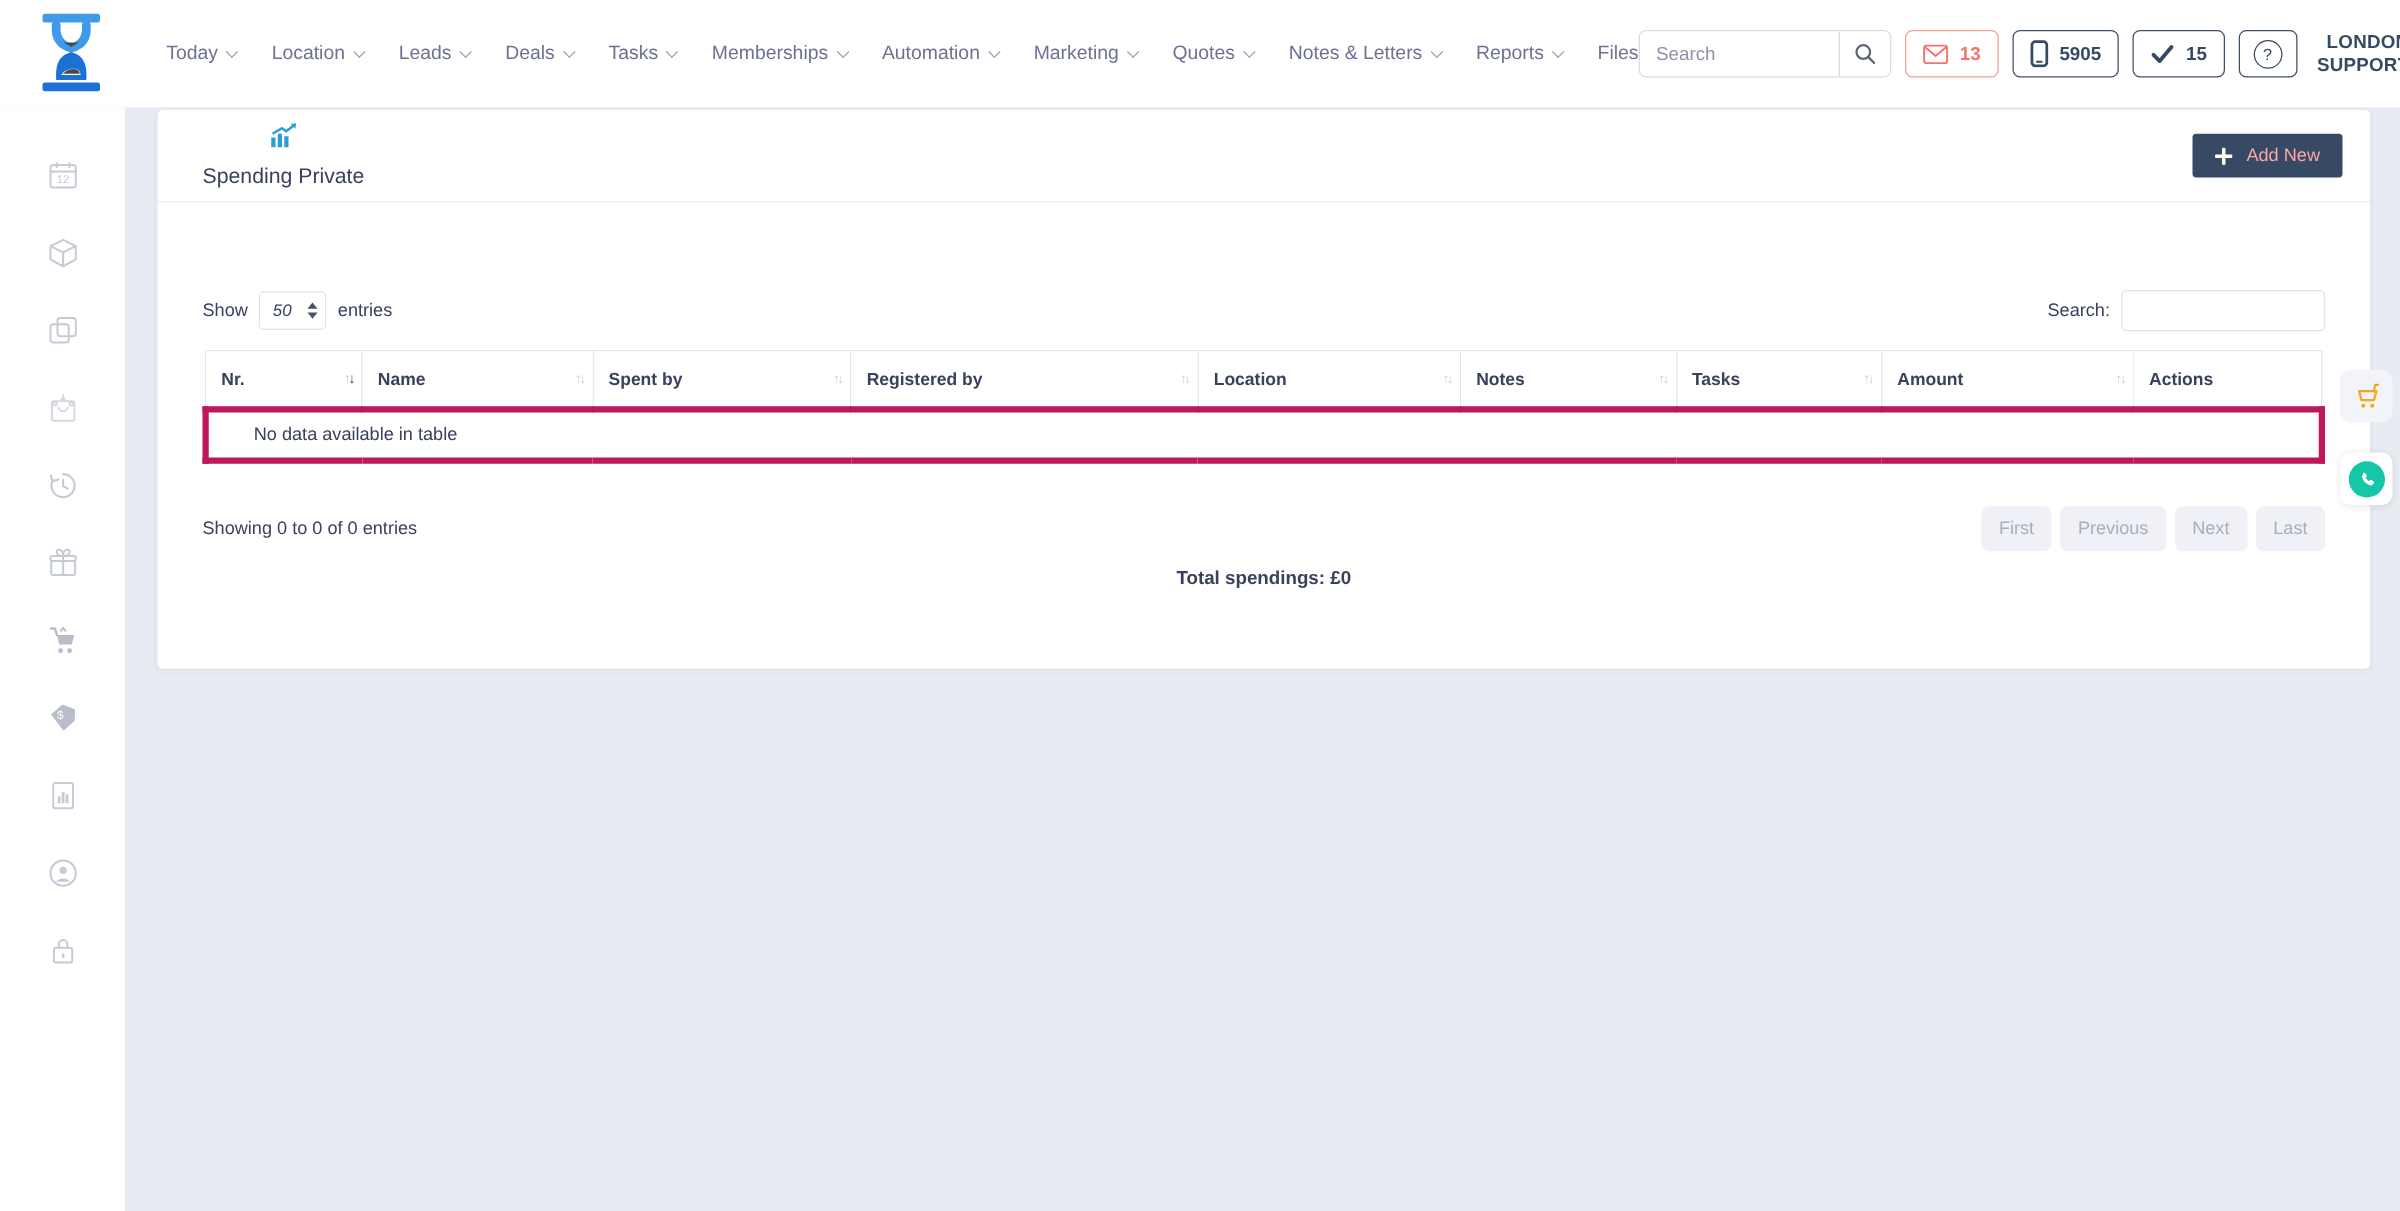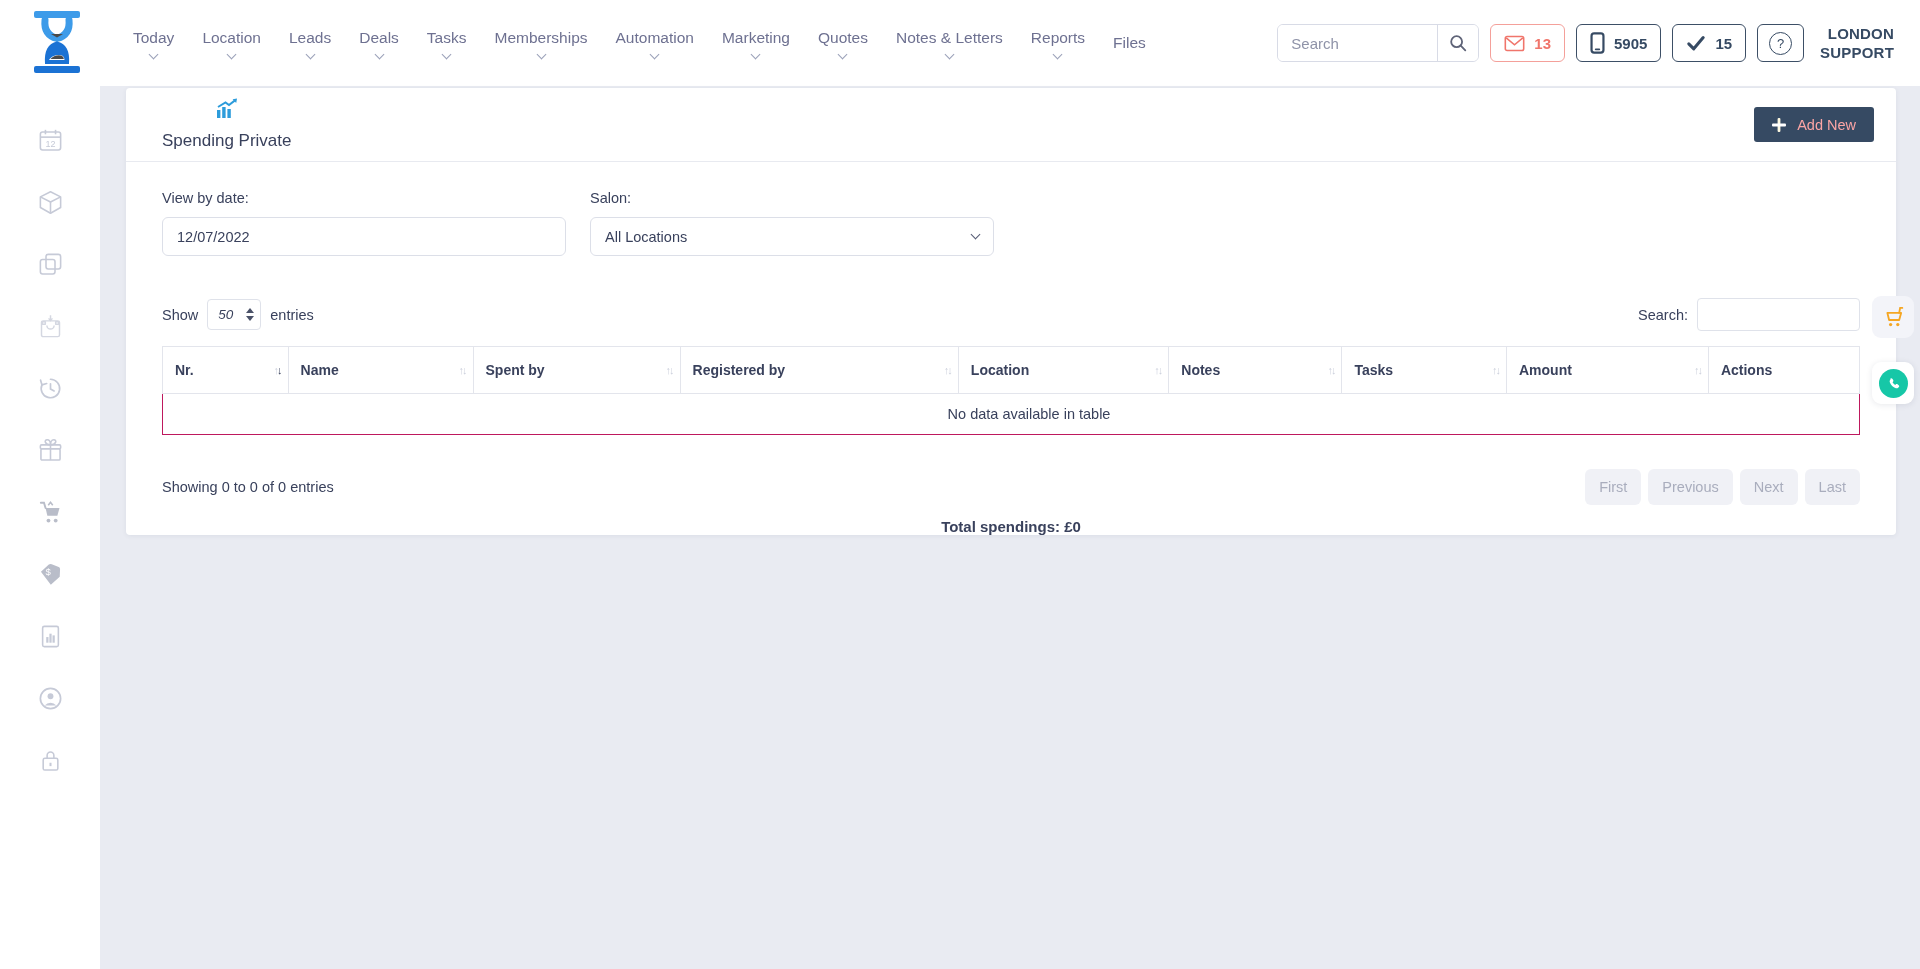--- a/index.html
+++ b/index.html
@@ -3,21 +3,21 @@
 <meta charset="utf-8">
 <style>
   * { margin:0; padding:0; box-sizing:border-box; }
   html,body { width:1920px; height:969px; overflow:hidden; }
   body { font-family:"Liberation Sans", sans-serif; background:#e9ebf2; position:relative; color:#39415c; }
 
   
   .topbar { height:86px; background:#fff; display:flex; align-items:center; padding:0 26px 0 25px; }
   .logo { width:64px; height:70px; margin-right:44px; flex:0 0 auto; }
   .menu { display:flex; align-items:center; gap:28px; }
-  .menu-item { display:flex; align-items:center; gap:8px; color:#6e7191; font-size:15.5px; cursor:pointer; white-space:nowrap;flex-direction:column; }
+  .menu-item { display:flex; align-items:center; gap:8px; color:#6e7191; font-size:15.5px; cursor:pointer; white-space:nowrap; }
   .chev { width:7px; height:7px; border-right:1.6px solid #9aa0b8; border-bottom:1.6px solid #9aa0b8; transform:rotate(45deg); margin-top:-4px; }
 
   .topbar-right { margin-left:auto; display:flex; align-items:center; gap:11px; }
   .searchbox { display:flex; align-items:stretch; border:1px solid #d8dbe6; border-radius:6px; height:38px; width:202px; background:#fff; overflow:hidden; }
   .searchbox input { flex:1; border:none; outline:none; padding:0 13px; font-size:15px; color:#39415c; font-family:inherit; min-width:0; }
   .searchbox input::placeholder { color:#8f93a8; }
   .search-btn { width:41px; border:none; border-left:1px solid #d8dbe6; background:#fff; display:flex; align-items:center; justify-content:center; cursor:pointer; }
 
   .pill { display:flex; align-items:center; gap:9px; height:38px; padding:0 13px; border-radius:6px; border:1px solid #3d4f66; color:#364a63; font-size:15px; font-weight:bold; background:#fff; cursor:pointer; }
   .pill.msg { border-color:#f4a09a; color:#f0756b; }
@@ -53,21 +53,21 @@
   .updown i { display:block; width:0; height:0; border-left:4px solid transparent; border-right:4px solid transparent; }
   .updown .up { border-bottom:5px solid #4a5168; }
   .updown .dn { border-top:5px solid #4a5168; }
   .controls-right { margin-left:auto; display:flex; align-items:center; gap:9px; }
   .mini-search { width:163px; height:33px; border:1px solid #dfe2ea; border-radius:4px; padding:0 10px; font-size:14px; font-family:inherit; outline:none; }
 
   table.grid { width:100%; border-collapse:collapse; margin-top:15px; }
   .grid th { border:1px solid #e3e5ec; height:47px; text-align:left; padding:0 26px 0 12px; font-size:14px; font-weight:600; color:#39415c; position:relative; cursor:pointer; background:#fff; }
   .sort { position:absolute; right:7px; top:50%; transform:translateY(-50%); font-size:11px; color:#ccd0dc; letter-spacing:-2px; }
   .sort .active { color:#39415c; }
-  .grid td.empty { border:1px solid #be185d; text-align:center; font-size:14.5px; color:#39415c; height:41px;padding-left:36px; }
+  .grid td.empty { border:5px solid #be185d; font-size:14.5px; color:#39415c; height:41px;padding-left:36px; }
 
   .table-footer { display:flex; align-items:center; margin-top:34px; }
   .showing { font-size:14.5px; color:#39415c; }
   .pagination { margin-left:auto; display:flex; gap:7px; }
   .page-btn { background:#f0f1f6; border:none; border-radius:6px; color:#a9adbd; font-size:14.5px; font-family:inherit; padding:10px 14px; cursor:default; }
   .total { text-align:center; color:#39415c; font-weight:bold; font-size:15px; margin-top:13px; }
 
   
   .float-btn { position:absolute; right:6px; width:42px; height:42px; border-radius:9px; display:flex; align-items:center; justify-content:center; cursor:pointer; }
   .float-cart { top:296px; background:#f3f4f9; }
@@ -292,33 +292,20 @@
           <svg width="14" height="14" viewBox="0 0 14 14">
               <rect x="5.6" y="0" width="2.8" height="14" rx="1" fill="#fdf8e0"></rect>
               <rect x="0" y="5.6" width="14" height="2.8" rx="1" fill="#ffffff"></rect>
             </svg>
           <span>Add New</span>
         </button>
       </div>
 
       <div class="card-body">
 
-        <div class="filters">
-          <div class="filter">
-            <label class="filter-label">View by date:</label>
-            <input class="text-input" type="text" value="12/07/2022" style="">
-          </div>
-          <div class="filter">
-            <label class="filter-label">Salon:</label>
-            <div class="select-wrap">
-              <select><option>All Locations</option></select>
-              <span class="select-chev"></span>
-            </div>
-          </div>
-        </div>
 
         <div class="controls">
           <span>Show</span>
           <span class="show-wrap">
             <select><option>50</option></select>
             <span class="updown">
                 <i class="up"></i>
                 <i class="dn"></i>
               </span>
           </span>

